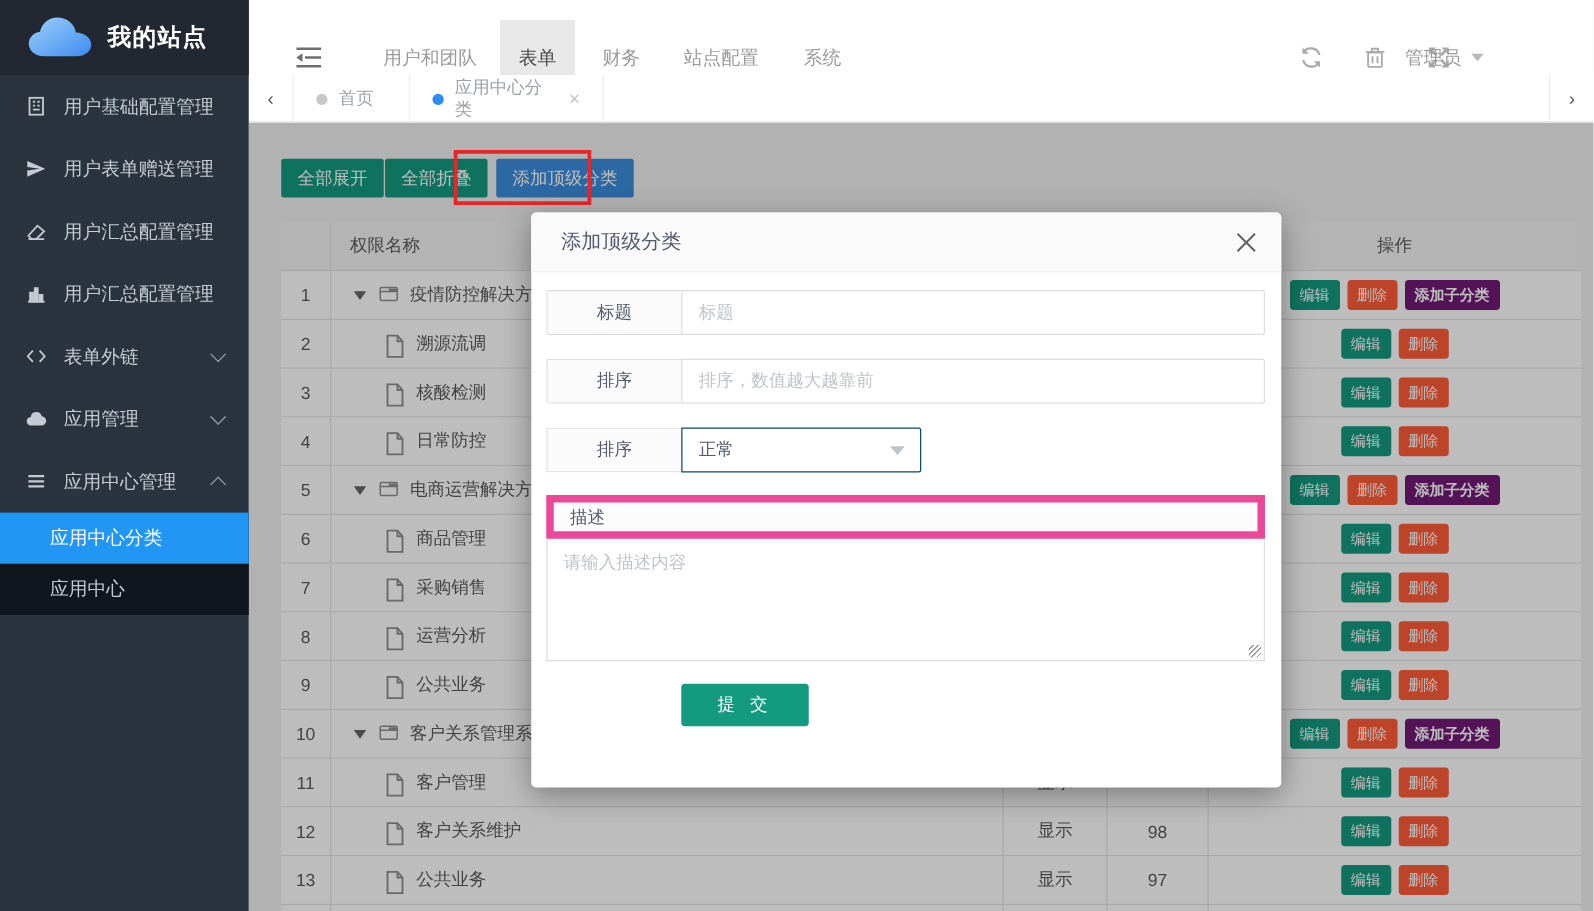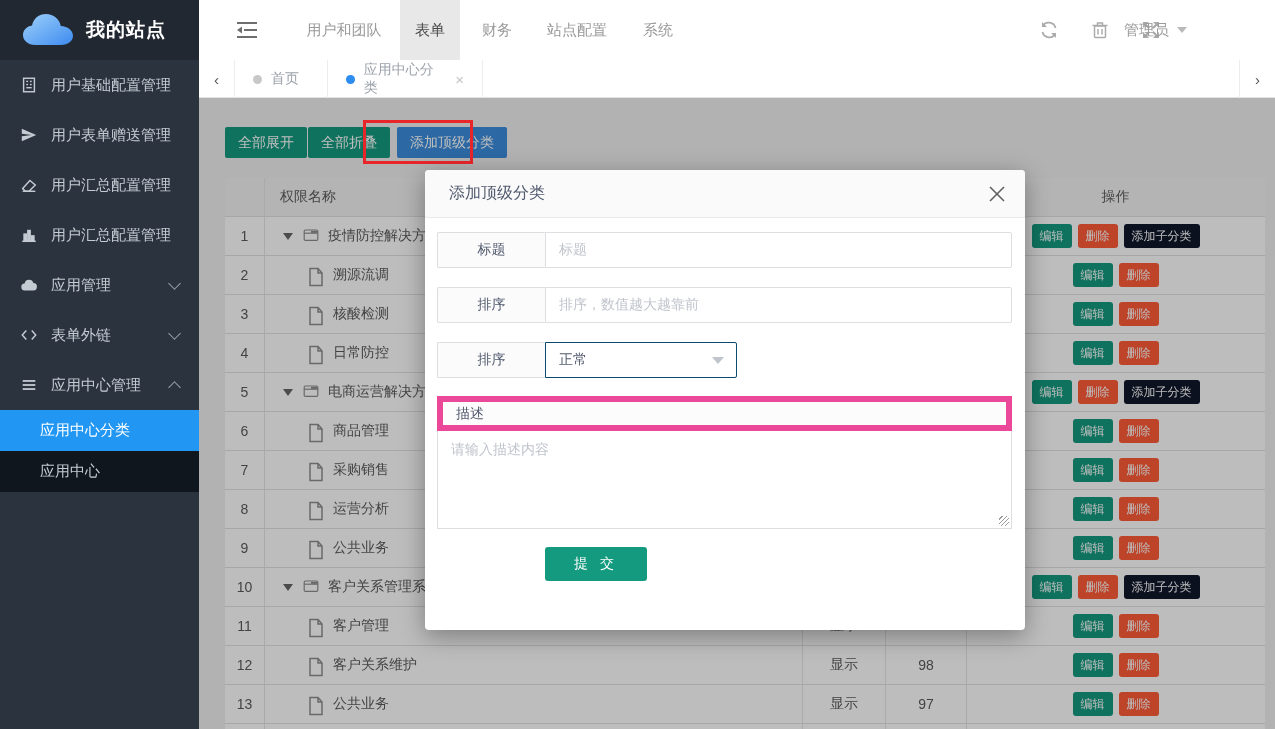--- a/index.html
+++ b/index.html
@@ -15,21 +15,21 @@
   .side-item { height:50px; display:flex; align-items:center; padding-left:20px; color:#C5CBD3; font-size:15px; position:relative; cursor:pointer; }
   .side-item .ico { width:18px; height:18px; margin-right:13px; flex:0 0 18px; }
   .chev { position:absolute; right:20px; width:9px; height:9px; border-right:1.5px solid #9AA3AD; border-bottom:1.5px solid #9AA3AD; }
   .chev.down { transform:rotate(45deg); top:19px; }
   .chev.up { transform:rotate(-135deg); top:23px; }
   .submenu { background:#10161D; }
   .sub-item { height:41px; display:flex; align-items:center; padding-left:40px; color:#C5CBD3; font-size:15px; cursor:pointer; }
   .sub-item.active { background:#2196F3; color:#fff; }
 
   
-  .topbar { position:absolute; left:199px; top:0; width:1016px; height:60px; background:#fff; z-index:3;text-align:center; }
+  .topbar { position:absolute; left:199px; top:16px; width:1016px; height:60px; background:#fff; z-index:3;text-align:center; }
   .collapse-btn { position:absolute; left:38px; top:21px; width:20px; height:18px; cursor:pointer; }
   .nav-item { position:absolute; top:0; height:60px; display:flex; align-items:center; justify-content:center; font-size:15px; color:#9A9A9A; cursor:pointer; padding:0 15px; transform:translateX(-50%); }
   .nav-item.active { background:#E8E8E8; color:#4A4A4A; }
   .top-icon { position:absolute; top:21px; width:18px; height:18px; cursor:pointer; }
   .admin { position:absolute; top:0; height:60px; right:28px; display:flex; align-items:center; color:#9A9A9A; font-size:15px; cursor:pointer; }
   .admin .caret { width:0; height:0; border-left:5px solid transparent; border-right:5px solid transparent; border-top:6px solid #B9B9B9; margin-left:8px; }
 
   
   .tabbar { position:absolute; left:199px; top:60px; width:1076px; height:38px; background:#fff; border-bottom:1px solid #E2E2E2; z-index:3; }
   .tab-arrow { position:absolute; top:0; width:36px; height:38px; display:flex; align-items:center; justify-content:center; color:#555; font-size:15px; cursor:pointer; }
@@ -57,21 +57,21 @@
   .c-name { width:538px; }
   .c-status { width:83px; justify-content:center; }
   .c-sort { width:81px; justify-content:center; }
   .c-act { width:297px; justify-content:center; border-right:none; }
   .caret-dn { width:0; height:0; border-left:5px solid transparent; border-right:5px solid transparent; border-top:7px solid #666; margin:0 10px 0 18px; }
   .name-ico { width:16px; height:16px; margin-right:9px; }
   .file-ind { margin-left:43px; }
   .act-btn { height:24px; display:flex; align-items:center; padding:0 8px; border-radius:3px; color:#fff; font-size:12px; margin:0 3px; cursor:pointer; }
   .act-edit { background:#149A7F; }
   .act-del { background:#FF5B38; }
-  .act-add { background:#0f172a; }
+  .act-add { background:#701a75;font-weight:bold; }
 
   
   .modal { position:absolute; left:425px; top:170px; width:600px; height:460px; background:#fff; border-radius:4px; box-shadow:0 6px 24px rgba(0,0,0,.35); z-index:10; }
   .m-head { height:48px; background:#FAFAFA; border-bottom:1px solid #E8EAEC; display:flex; align-items:center; padding:0 24px; font-size:16px; color:#515A6E; border-radius:4px 4px 0 0; }
   .m-close { position:absolute; right:18px; top:14px; width:20px; height:20px; cursor:pointer; }
   .m-body { padding:14px 13px 0 12px; }
   .field { display:flex; height:36px; margin-bottom:19px; }
   .f-label { width:108px; border:1px solid #DCDEE2; border-right:none; background:#FBFBFC; display:flex; align-items:center; justify-content:center; font-size:14px; color:#515A6E; border-radius:2px 0 0 2px; }
   .f-input { flex:1; border:1px solid #DCDEE2; display:flex; align-items:center; padding-left:13px; font-size:14px; color:#C0C4CC; border-radius:0 2px 2px 0; background:#fff; }
   .field.short { width:300px; margin-bottom:15px; }
@@ -136,35 +136,35 @@
               <line x1="2.5" y1="17" x2="17.5" y2="17"></line>
               <rect x="4.5" y="9" width="2.6" height="8" fill="#C5CBD3"></rect>
               <rect x="8.7" y="5" width="2.6" height="12" fill="#C5CBD3"></rect>
               <rect x="12.9" y="11" width="2.6" height="6" fill="#C5CBD3"></rect>
             </g>
           </svg></span>
     <span>用户汇总配置管理</span>
     </div>
       <div class="side-item">
         <span class="ico"><svg viewBox="0 0 20 20">
-            <g>
-              <path d="M5.5 16 a3.8 3.8 0 0 1 -0.4 -7.6 a5 5 0 0 1 9.8 -0.6 a3.6 3.6 0 0 1 -0.4 8.2 z" fill="#C5CBD3" stroke="none"></path>
-            </g>
-          </svg></span>
-    <span>应用管理</span>
-    <span class="chev down"></span>
-      </div>
-      <div class="side-item">
-        <span class="ico"><svg viewBox="0 0 20 20">
             <g fill="none" stroke="#C5CBD3" stroke-width="1.6">
               <path d="M7 5 L2.5 10 L7 15"></path>
               <path d="M13 5 L17.5 10 L13 15"></path>
             </g>
           </svg></span>
     <span>表单外链</span>
+    <span class="chev down"></span>
+      </div>
+      <div class="side-item">
+        <span class="ico"><svg viewBox="0 0 20 20">
+            <g>
+              <path d="M5.5 16 a3.8 3.8 0 0 1 -0.4 -7.6 a5 5 0 0 1 9.8 -0.6 a3.6 3.6 0 0 1 -0.4 8.2 z" fill="#C5CBD3" stroke="none"></path>
+            </g>
+          </svg></span>
+    <span>应用管理</span>
     <span class="chev down"></span>
       </div>
       <div class="side-item">
         <span class="ico"><svg viewBox="0 0 20 20">
             <g fill="none" stroke="#C5CBD3" stroke-width="2">
               <line x1="3" y1="5.5" x2="17" y2="5.5"></line>
               <line x1="3" y1="10" x2="17" y2="10"></line>
               <line x1="3" y1="14.5" x2="17" y2="14.5"></line>
             </g>
           </svg></span>

